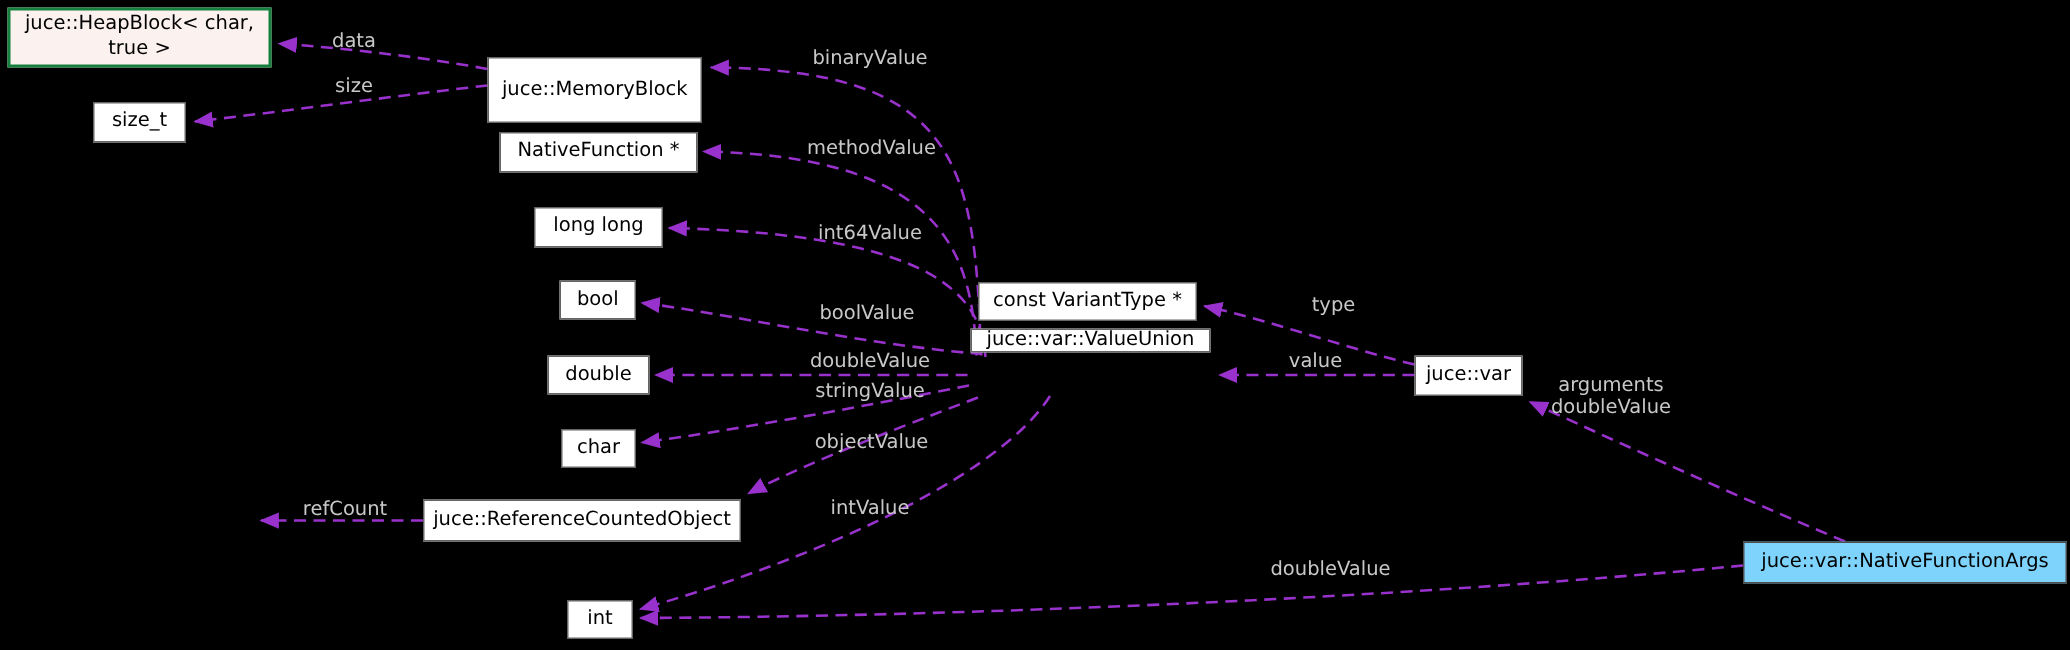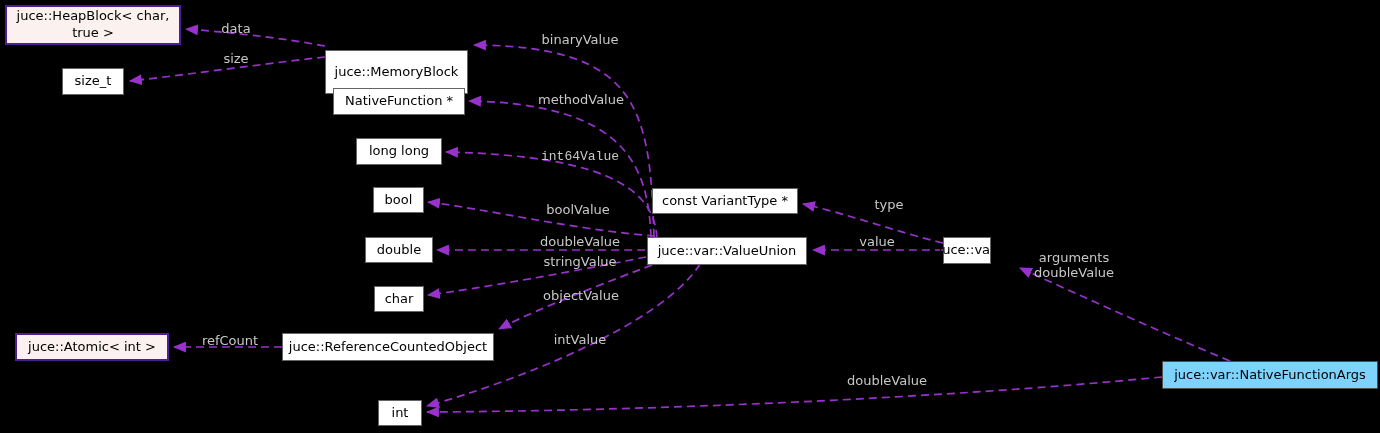--- a/index.html
+++ b/index.html
@@ -2,21 +2,21 @@
 <html><head>
 <meta charset="utf-8">
 <style>
   html,body{margin:0;padding:0;background:#000;}
   .canvas{position:relative;width:1380px;height:433px;background:#000000;overflow:hidden;
           font-family:"DejaVu Sans",sans-serif;}
   .edges{position:absolute;left:0;top:0;width:1380px;height:433px;}
   .node{position:absolute;box-sizing:border-box;background:#ffffff;border:1.4px solid #646464;
         color:#000000;display:flex;align-items:center;justify-content:center;
         font-size:13px;line-height:1.3;text-align:center;padding:0 4px;cursor:default;}
-  .node.hl{background:#fbf1ee;border:2px solid #4c1d95;}
+  .node.hl{background:#fbf1ee;border:2px solid #15803d;}
   .node.cur{background:#7dd3fc;border:1.4px solid #4d4d4d;}
   .elabel{position:absolute;transform:translate(-50%,-50%);color:#c8c8c8;
           font-size:13px;white-space:nowrap;}
 </style>
 </head>
 <body>
 
 <div class="canvas">
 
   <svg class="edges" viewBox="0 0 1380 433" xmlns="http://www.w3.org/2000/svg">
@@ -45,21 +45,21 @@
   </svg>
 
   <div class="node hl" style="left:5px;top:5px;width:176px;height:40px;">
     <span>juce::HeapBlock&lt; char, true &gt;</span>
   </div>
 
   <div class="node" style="left:62px;top:68px;width:62px;height:27px;">
     <span>size_t</span>
   </div>
 
-  <div class="node" style="left:325px;top:38px;width:143px;height:44px;margin-top:12px;">
+  <div class="node" style="left:325px;top:38px;width:143px;height:44px;">
     <span>juce::MemoryBlock</span>
   </div>
 
   <div class="node" style="left:333px;top:88px;width:132px;height:27px;">
     <span>NativeFunction *</span>
   </div>
 
   <div class="node" style="left:356px;top:138px;width:86px;height:27px;">
     <span>long long</span>
   </div>
@@ -69,53 +69,50 @@
   </div>
 
   <div class="node" style="left:365px;top:237px;width:68px;height:26px;">
     <span>double</span>
   </div>
 
   <div class="node" style="left:374px;top:286px;width:50px;height:26px;align-items:center;">
     <span>char</span>
   </div>
 
-  <div class="node hl" style="left:15px;top:333px;width:154px;height:28px;">
-    <span>juce::Atomic&lt; int &gt;</span>
-  </div>
 
   <div class="node" style="left:282px;top:333px;width:212px;height:28px;">
     <span>juce::ReferenceCountedObject</span>
   </div>
 
   <div class="node" style="left:378px;top:400px;width:44px;height:26px;">
     <span>int</span>
   </div>
 
   <div class="node" style="left:652px;top:188px;width:146px;height:26px;">
     <span>const VariantType *</span>
   </div>
 
-  <div class="node" style="left:647px;top:237px;width:160px;height:28px;">
+  <div class="node" style="left:647px;top:219px;width:160px;height:16px;">
     <span>juce::var::ValueUnion</span>
   </div>
 
-  <div class="node" style="left:943px;top:237px;width:48px;height:27px;">
+  <div class="node" style="left:943px;top:237px;width:72px;height:27px;">
     <span>juce::var</span>
   </div>
 
   <div class="node cur" style="left:1162px;top:361px;width:216px;height:28px;">
     <span>juce::var::NativeFunctionArgs</span>
   </div>
 
   <span class="elabel" style="left:236px;top:28px;">data</span>
   <span class="elabel" style="left:236px;top:58px;">size</span>
   <span class="elabel" style="left:580px;top:39px;">binaryValue</span>
   <span class="elabel" style="left:581px;top:99px;">methodValue</span>
-  <span class="elabel" style="left:580px;top:156px;font-family:Liberation Mono, monospace;">int64Value</span>
+  <span class="elabel" style="left:580px;top:156px;">int64Value</span>
   <span class="elabel" style="left:578px;top:209px;">boolValue</span>
   <span class="elabel" style="left:580px;top:241px;">doubleValue</span>
   <span class="elabel" style="left:580px;top:261px;">stringValue</span>
   <span class="elabel" style="left:581px;top:295px;">objectValue</span>
   <span class="elabel" style="left:580px;top:339px;">intValue</span>
   <span class="elabel" style="left:230px;top:340px;">refCount</span>
   <span class="elabel" style="left:889px;top:204px;">type</span>
   <span class="elabel" style="left:877px;top:241px;">value</span>
   <span class="elabel" style="left:1074px;top:257px;">arguments</span>
   <span class="elabel" style="left:1074px;top:272px;">doubleValue</span>

